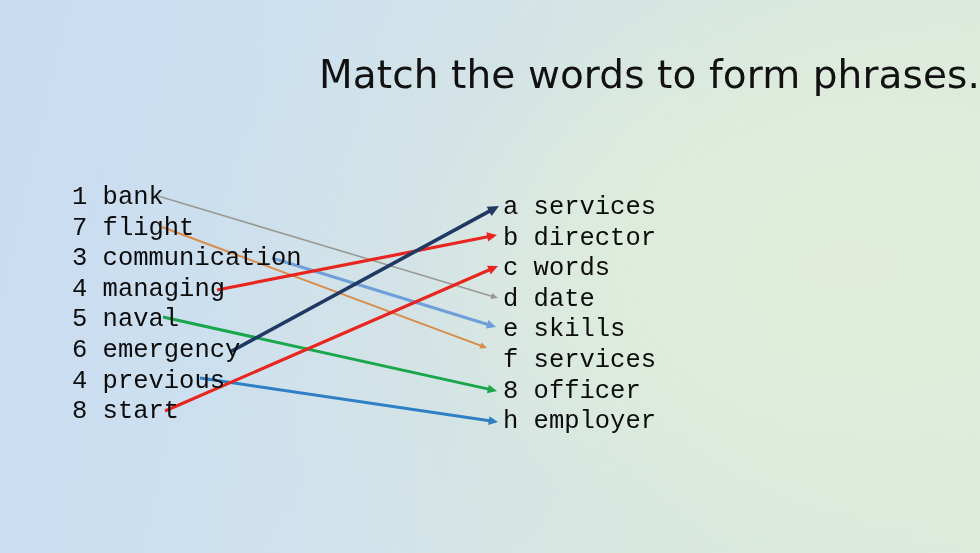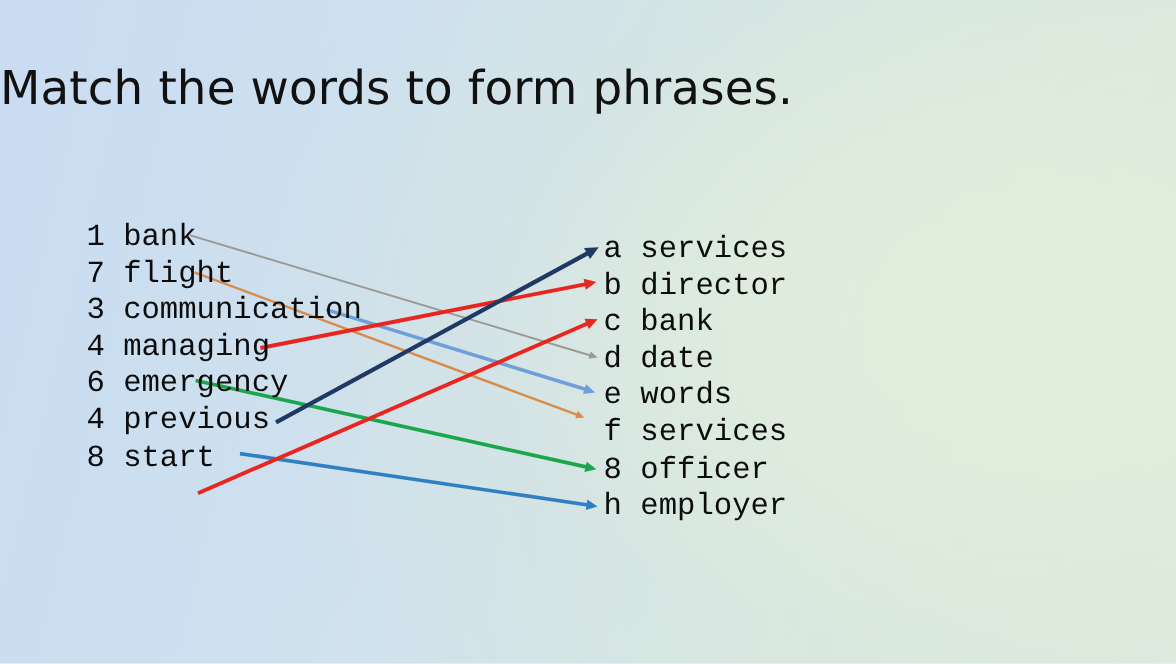--- a/index.html
+++ b/index.html
@@ -18,21 +18,21 @@
       radial-gradient(ellipse 95% 110% at 86% 48%, rgba(226,238,219,0.98) 0%, rgba(224,237,220,0.85) 22%, rgba(212,227,223,0.45) 48%, rgba(205,222,226,0.10) 68%, rgba(205,222,230,0) 82%),
       linear-gradient(103deg, #c9dcf2 0%, #cde0f0 26%, #d2e3ec 44%, #d8e8e4 60%, #dfeddd 78%, #e4f0da 100%);
   }
 
   
   #title {
     position: absolute;
     left: 0;
     top: 52px;
     width: 980px;
-    text-align: left;
+    text-align: right;
     font-size: 39px;
     line-height: 46px;
     color: #111111;
     letter-spacing: 0.1px;
     white-space: nowrap;
   }
 
   
   .col {
     position: absolute;
@@ -81,29 +81,30 @@
       <polygon points="498,422 488.1643526617244,424.9449178998867 489.4351390128423,416.3382285218614" fill="#2e7fc4"></polygon>
       <line x1="165" y1="411" x2="492.99766064769807" y2="268.1781958140654" stroke="#e8251f" stroke-width="3.2" stroke-linecap="butt"></line>
       <polygon points="498,266 490.7572621338762,274.2145449175604 487.0524129486623,265.7061671335865" fill="#e8251f"></polygon>
     </svg>
 
   <div id="left-col" class="col">
     <div class="item">1 bank</div>
     <div class="item">7 flight</div>
     <div class="item">3 communication</div>
     <div class="item">4 managing</div>
+    <div class="item">5 naval</div>
     <div class="item">6 emergency</div>
     <div class="item">4 previous</div>
     <div class="item">8 start</div>
   </div>
 
   <div id="right-col" class="col">
     <div class="item">a services</div>
     <div class="item">b director</div>
-    <div class="item">c bank</div>
+    <div class="item">c words</div>
     <div class="item">d date</div>
-    <div class="item">e words</div>
+    <div class="item">e skills</div>
     <div class="item">f services</div>
     <div class="item">8 officer</div>
     <div class="item">h employer</div>
   </div>
 
 </div>
 
 </body></html>

